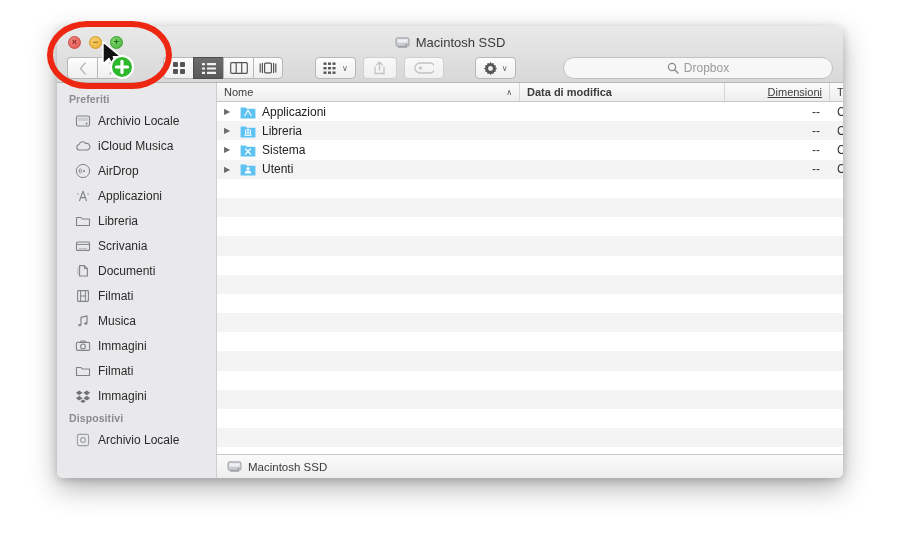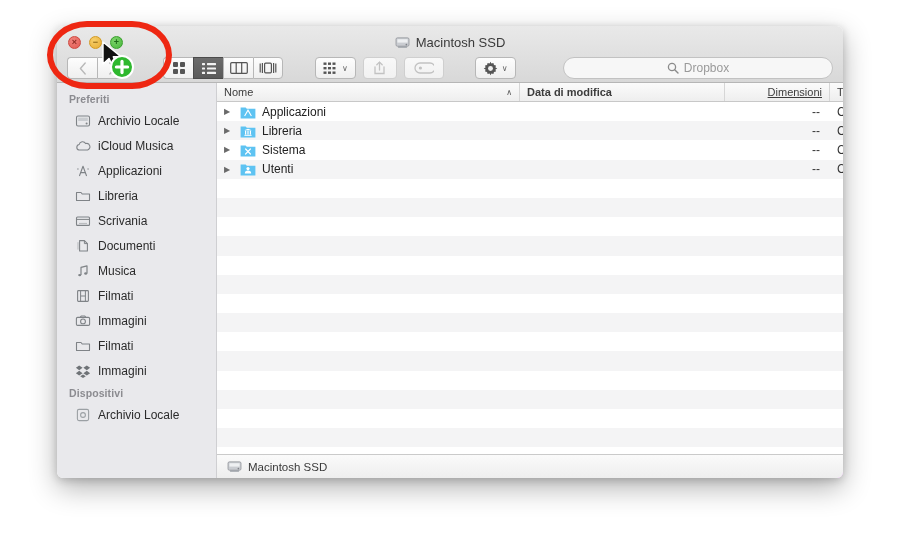--- a/index.html
+++ b/index.html
@@ -316,20 +316,29 @@
           <span>Archivio Locale</span>
         </div>
 
         <div class="side-item">
           <svg class="side-ico" viewBox="0 0 16 16">
             <path d="M4 12 A2.8 2.8 0 0 1 4.2 6.5 A3.4 3.4 0 0 1 10.6 5.6 A2.6 2.6 0 0 1 12.6 12 Z" fill="none" stroke="#7f8387" stroke-width="1.1" stroke-linejoin="round"></path>
           </svg>
           <span>iCloud Musica</span>
         </div>
 
+        <div class="side-item">
+          <svg class="side-ico" viewBox="0 0 16 16">
+            <circle cx="8" cy="8" r="6.6" fill="none" stroke="#7f8387" stroke-width="1"></circle>
+            <path d="M5.3 10.4 A3.6 3.6 0 0 1 5.3 5.4" fill="none" stroke="#7f8387" stroke-width="1"></path>
+            <path d="M7 9.6 A2 2 0 0 1 7 6.2" fill="none" stroke="#7f8387" stroke-width="1"></path>
+            <circle cx="9" cy="8" r="1.1" fill="#7f8387"></circle>
+          </svg>
+          <span>AirDrop</span>
+        </div>
 
         <div class="side-item">
           <svg class="side-ico" viewBox="0 0 16 16">
             <path d="M4.4 13 L8 3.2 L11.6 13" fill="none" stroke="#7f8387" stroke-width="1.1" stroke-linejoin="round"></path>
             <line x1="5.6" y1="9.6" x2="10.4" y2="9.6" stroke="#7f8387" stroke-width="1.1"></line>
             <line x1="2.2" y1="6" x2="3.6" y2="6" stroke="#7f8387" stroke-width="1"></line>
             <line x1="12.4" y1="6" x2="13.8" y2="6" stroke="#7f8387" stroke-width="1"></line>
           </svg>
           <span>Applicazioni</span>
         </div>
@@ -354,35 +363,35 @@
           <svg class="side-ico" viewBox="0 0 16 16">
             <path d="M4.6 2.6 H9.4 L12.4 5.6 V13 H4.6 Z" fill="none" stroke="#7f8387" stroke-width="1.1" stroke-linejoin="round"></path>
             <path d="M9.4 2.6 V5.6 H12.4" fill="none" stroke="#7f8387" stroke-width="1"></path>
             <path d="M3 4.2 V11.6" fill="none" stroke="#b4b7ba" stroke-width="1"></path>
           </svg>
           <span>Documenti</span>
         </div>
 
         <div class="side-item">
           <svg class="side-ico" viewBox="0 0 16 16">
-            <path d="M6 12 V4.4 L12 2.8 V10.4" fill="none" stroke="#7f8387" stroke-width="1.2" stroke-linejoin="round"></path>
-            <ellipse cx="4.7" cy="12.1" rx="1.5" ry="1.2" fill="#7f8387"></ellipse>
-            <ellipse cx="10.7" cy="10.5" rx="1.5" ry="1.2" fill="#7f8387"></ellipse>
-          </svg>
-          <span>Musica</span>
-        </div>
-
-        <div class="side-item">
-          <svg class="side-ico" viewBox="0 0 16 16">
             <rect x="2.6" y="2.6" width="10.8" height="10.8" rx="0.8" fill="none" stroke="#7f8387" stroke-width="1.1"></rect>
             <line x1="5.6" y1="2.6" x2="5.6" y2="13.4" stroke="#7f8387" stroke-width="1"></line>
             <line x1="10.4" y1="2.6" x2="10.4" y2="13.4" stroke="#7f8387" stroke-width="1"></line>
             <line x1="5.6" y1="8" x2="10.4" y2="8" stroke="#7f8387" stroke-width="1"></line>
           </svg>
           <span>Filmati</span>
+        </div>
+
+        <div class="side-item">
+          <svg class="side-ico" viewBox="0 0 16 16">
+            <path d="M6 12 V4.4 L12 2.8 V10.4" fill="none" stroke="#7f8387" stroke-width="1.2" stroke-linejoin="round"></path>
+            <ellipse cx="4.7" cy="12.1" rx="1.5" ry="1.2" fill="#7f8387"></ellipse>
+            <ellipse cx="10.7" cy="10.5" rx="1.5" ry="1.2" fill="#7f8387"></ellipse>
+          </svg>
+          <span>Musica</span>
         </div>
 
         <div class="side-item">
           <svg class="side-ico" viewBox="0 0 16 16">
             <rect x="1.4" y="4.4" width="13.2" height="8" rx="1.2" fill="none" stroke="#7f8387" stroke-width="1.1"></rect>
             <path d="M5.2 4.4 L6.2 3 H9.8 L10.8 4.4" fill="none" stroke="#7f8387" stroke-width="1.1" stroke-linejoin="round"></path>
             <circle cx="8" cy="8.4" r="2.4" fill="none" stroke="#7f8387" stroke-width="1.1"></circle>
           </svg>
           <span>Immagini</span>
         </div>

